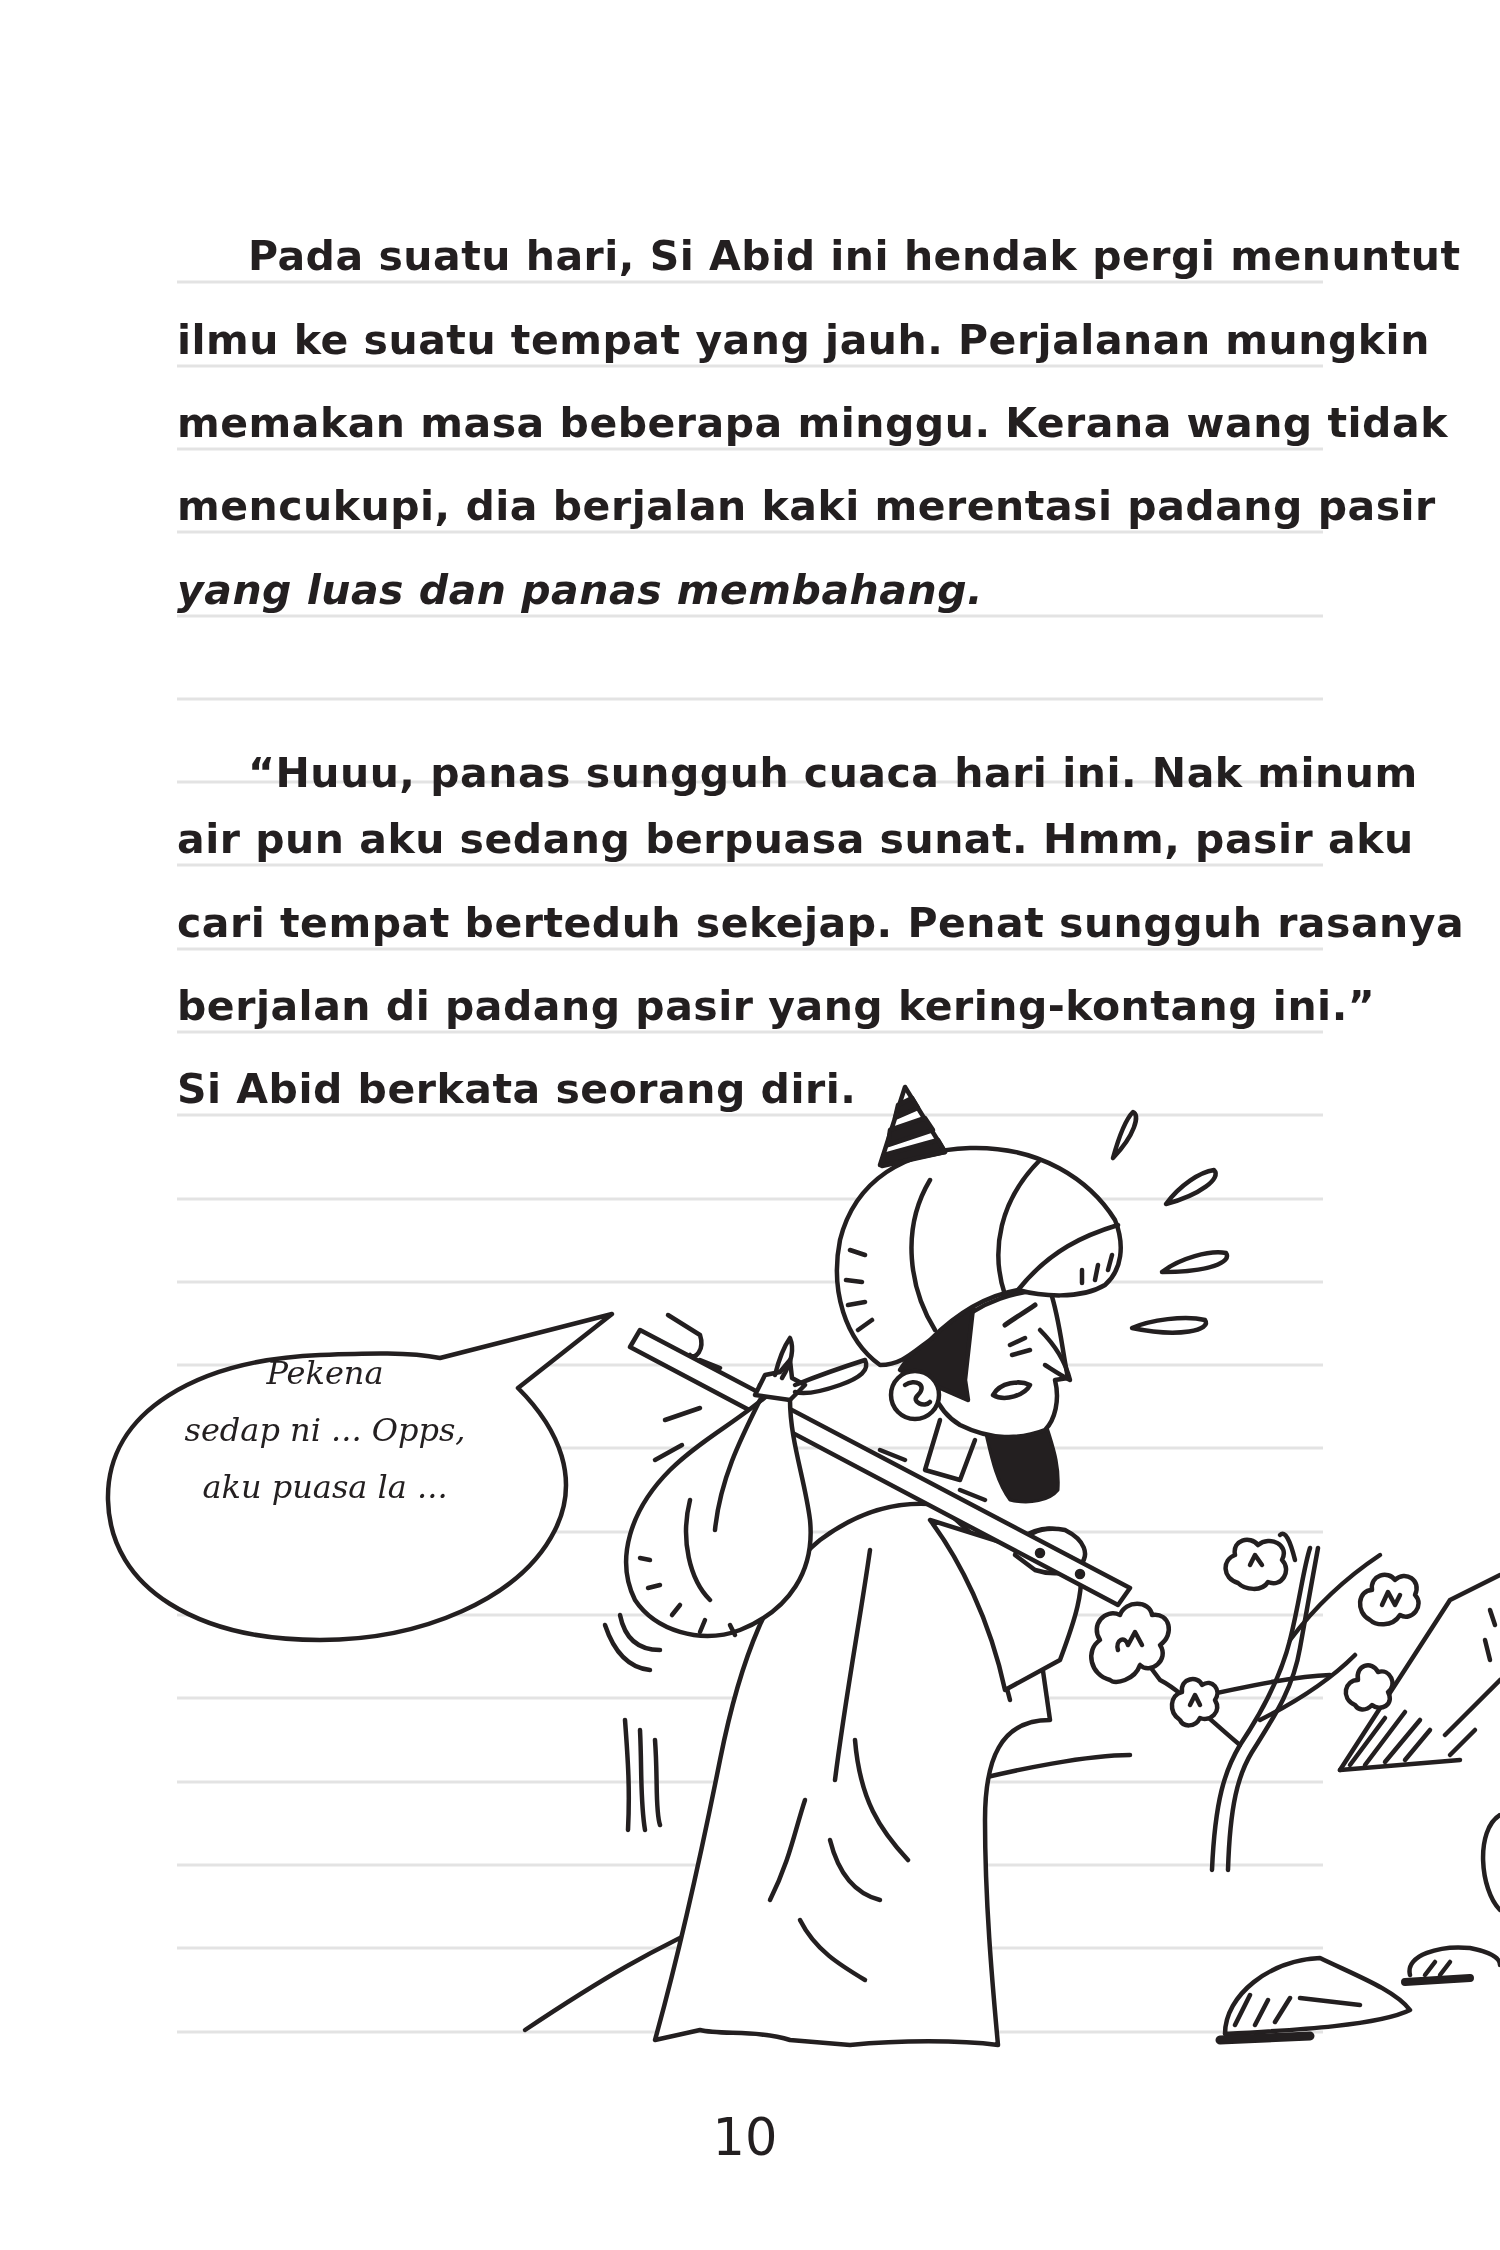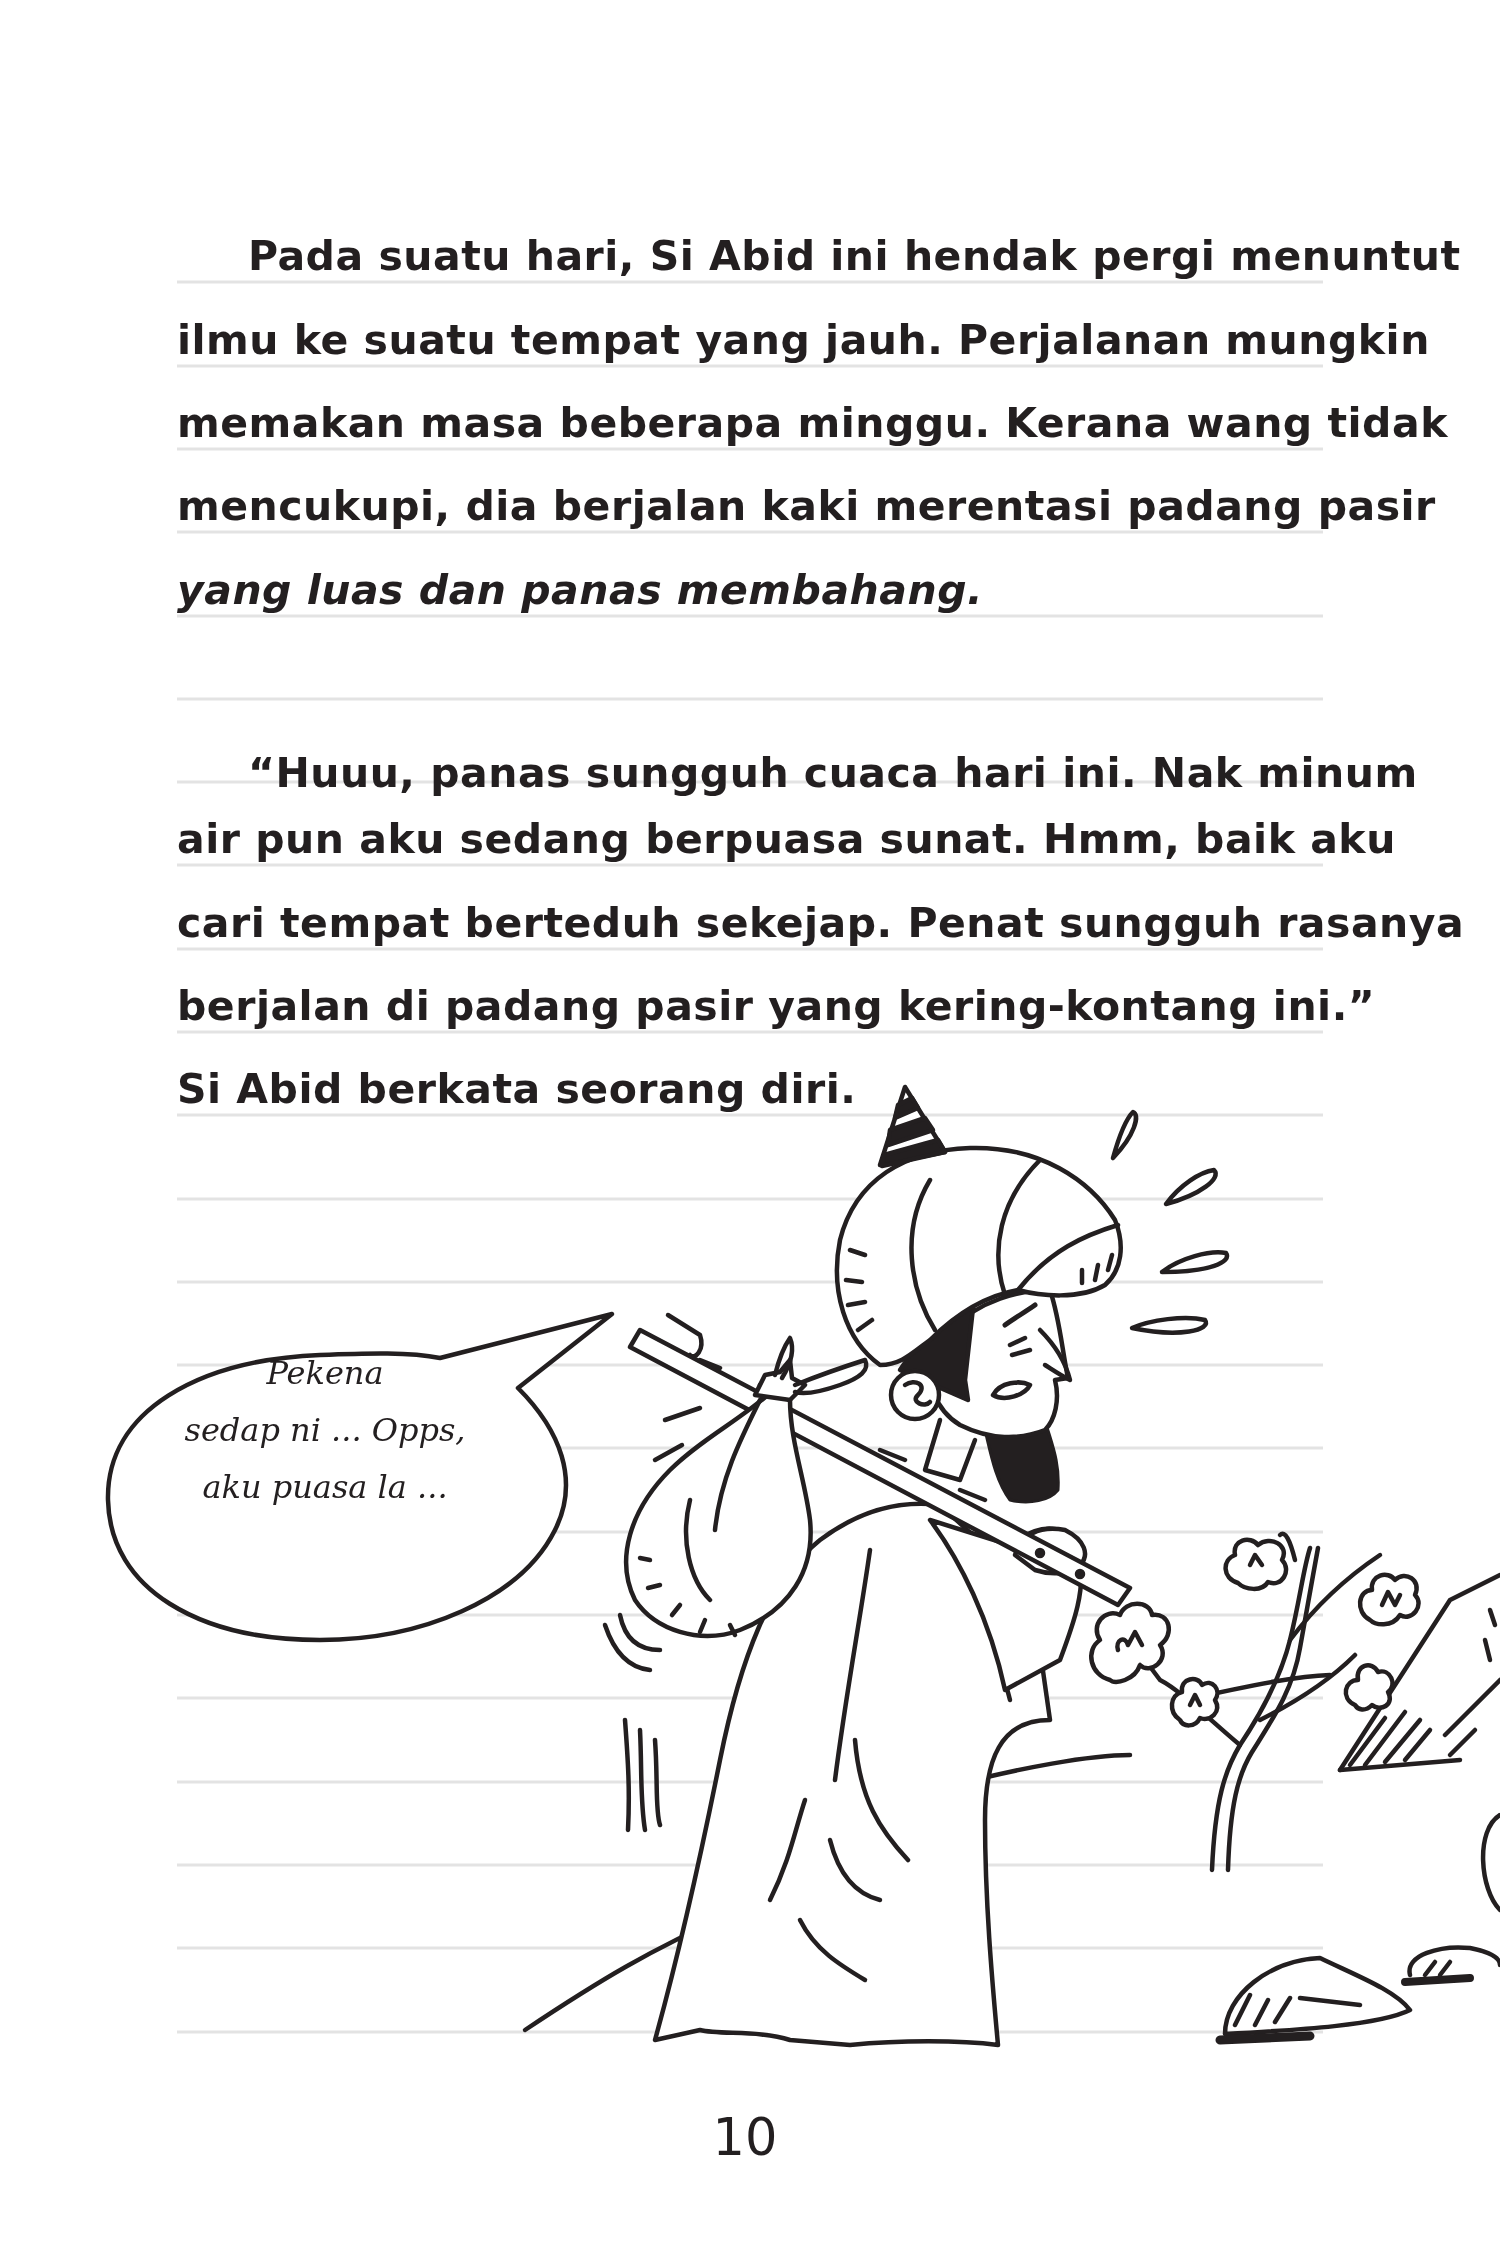--- a/index.html
+++ b/index.html
@@ -64,21 +64,21 @@
   <div class="text-block" style="top:0;">
     <div class="line indent" style="top:226px;">Pada suatu hari, Si Abid ini hendak pergi menuntut</div>
     <div class="line" style="top:310px;">ilmu ke suatu tempat yang jauh. Perjalanan mungkin</div>
     <div class="line" style="top:393px;">memakan masa beberapa minggu. Kerana wang tidak</div>
     <div class="line" style="top:476px;">mencukupi, dia berjalan kaki merentasi padang pasir</div>
     <div class="line last" style="top:560px;font-style:italic;">yang luas dan panas membahang.</div>
   </div>
 
   <div class="text-block" style="top:0;">
     <div class="line indent" style="top:726px;margin-top:17px;"><span>“</span><b>Huuu,</b><span> panas sungguh cuaca hari ini. Nak minum</span></div>
-    <div class="line" style="top:809px;"><span>air pun aku sedang berpuasa sunat. </span><b>Hmm,</b><span> baik aku</span></div>
+    <div class="line" style="top:809px;"><span>air pun aku sedang berpuasa sunat. </span><b>Hmm,</b><span> pasir aku</span></div>
     <div class="line" style="top:893px;">cari tempat berteduh sekejap. Penat sungguh rasanya</div>
     <div class="line" style="top:976px;">berjalan di padang pasir yang kering-kontang ini.”</div>
     <div class="line last" style="top:1059px;">Si Abid berkata seorang diri.</div>
   </div>
 
   <svg class="illus" viewBox="0 0 1500 2250" xmlns="http://www.w3.org/2000/svg">
     <g fill="none" stroke="#231f20" stroke-width="4.5" stroke-linecap="round" stroke-linejoin="round">
 
       <g>
         <path fill="#ffffff" d="M 440 1358 L 612 1314 L 518 1388 C 560 1430 580 1480 555 1530 C 520 1600 420 1640 320 1640 C 200 1640 110 1590 108 1500 C 106 1410 200 1360 320 1355 C 370 1353 410 1352 440 1358 Z"></path>

